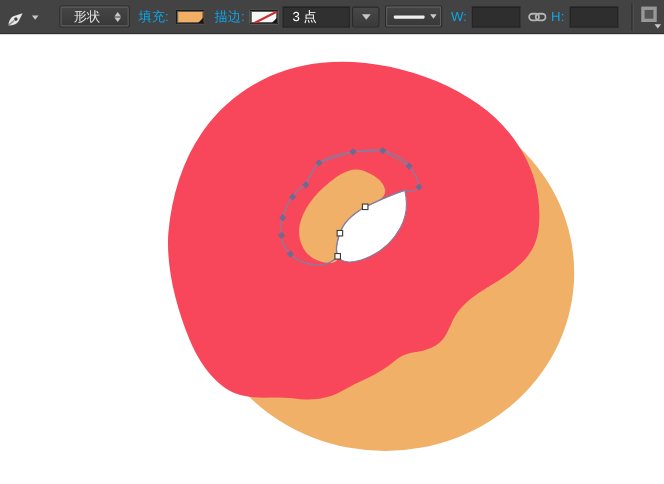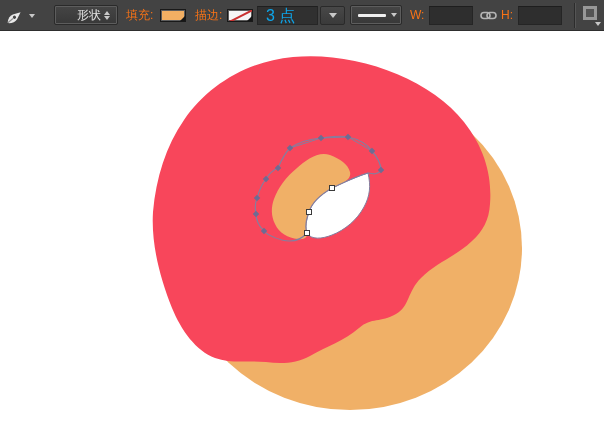--- a/index.html
+++ b/index.html
@@ -2,48 +2,48 @@
 <html><head>
 <meta charset="utf-8">
 <style>
   * { margin:0; padding:0; box-sizing:border-box; }
   html,body { width:604px; height:440px; overflow:hidden; background:#fff;
               font-family:"Liberation Sans","DejaVu Sans",sans-serif; }
 
   
   .toolbar { position:absolute; left:0; top:0; width:604px; height:31px;
              background:#434343; border-bottom:1px solid #2e2e2e; }
-  .toolbar .lbl { position:absolute; top:9px; font-size:12px; color:#f97316; line-height:13px; white-space:pre; }
+  .toolbar .lbl { position:absolute; top:9px; font-size:12px; color:#0ea5e9; line-height:13px; white-space:pre; }
 
   .tool-btn { position:absolute; left:3px; top:4px; width:42px; height:23px; display:flex;
               align-items:center; background:transparent; border:none; cursor:pointer; }
   .caret { width:0; height:0; border-left:4px solid transparent; border-right:4px solid transparent;
            border-top:5px solid #c8c8c8; }
   .caret.small { border-left-width:3px; border-right-width:3px; border-top-width:4px; }
 
   .dd { position:absolute; top:5px; height:20px; background:linear-gradient(#454545,#383838);
         border:1px solid #2a2a2a; outline:1px solid #5d5d5d; outline-offset:-2px;
         border-radius:2px; display:flex; align-items:center; cursor:pointer; }
   .dd.shape { left:54px; width:64px; }
-  .dd.shape .txt { flex:1; text-align:left; padding-left:22px; font-size:12px; color:#e2e2e2; }
+  .dd.shape .txt { flex:1; text-align:left; padding-left:12px; font-size:12px; color:#e2e2e2; }
   .spinner { display:flex; flex-direction:column; gap:1px; margin-right:7px; }
   .spinner .up { width:0;height:0;border-left:3px solid transparent;border-right:3px solid transparent;border-bottom:4px solid #c8c8c8; }
   .spinner .dn { width:0;height:0;border-left:3px solid transparent;border-right:3px solid transparent;border-top:4px solid #c8c8c8; }
 
   .swatch { position:absolute; top:9px; width:26px; height:13px; border:1px solid #191919;
             box-shadow:0 0 0 1px #5d5d5d inset; cursor:pointer; }
   .swatch .corner { position:absolute; right:0; bottom:0; width:0; height:0;
                     border-left:5px solid transparent; border-bottom:5px solid #161616; }
   .swatch.fill { left:160px; }
   .swatch.stroke { left:227px; background:#f5f5f5; overflow:hidden; }
   .no-stroke-line { position:absolute; left:-3px; top:5px; width:32px; height:2px;
                     transform:rotate(-27deg); }
 
   .field { position:absolute; top:6px; height:19px; background:#303030; border:1px solid #262626;
-           border-top-color:#1f1f1f; color:#0ea5e9; font-size:16px; }
+           border-top-color:#1f1f1f; color:#ffffff; font-size:12px; }
   .field.stroke-w { left:257px; width:61px; line-height:17px; padding-left:8px; }
 
   .caret-btn { position:absolute; left:320px; top:6px; width:25px; height:19px;
                background:linear-gradient(#484848,#3a3a3a); border:1px solid #2a2a2a; border-radius:2px;
                display:flex; align-items:center; justify-content:center; cursor:pointer; }
 
   .dd.style { left:350px; width:52px; top:5px; }
   .stroke-line { width:28px; height:3px; background:#efefef; border-radius:1px; margin-left:7px; }
   .dd.style .caret { margin-left:5px; }
 

